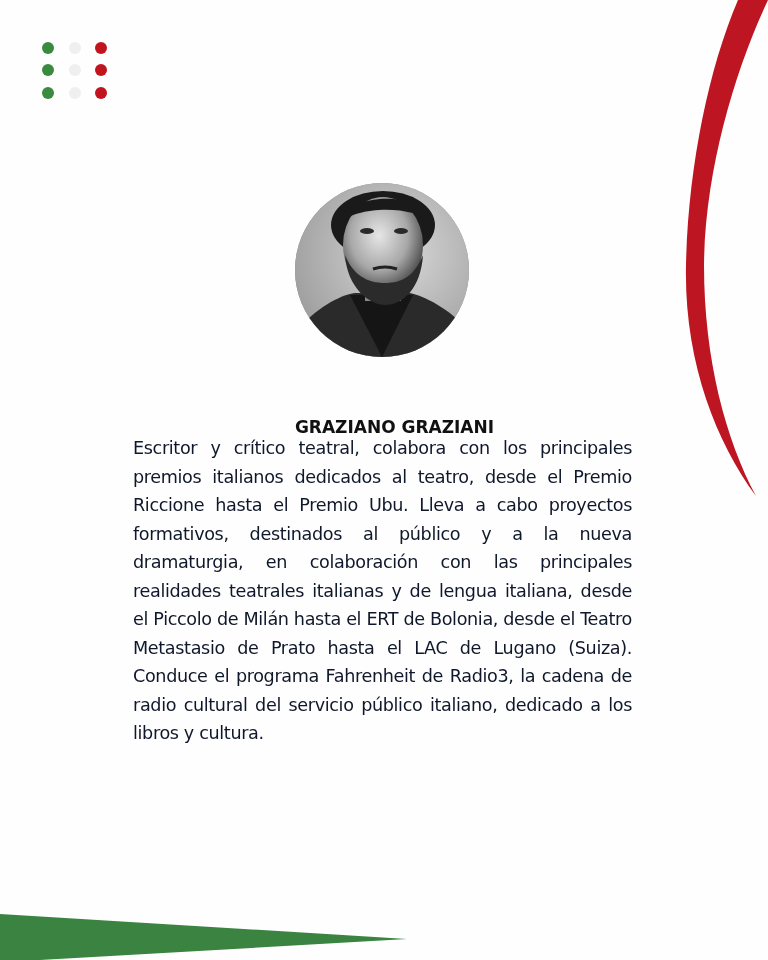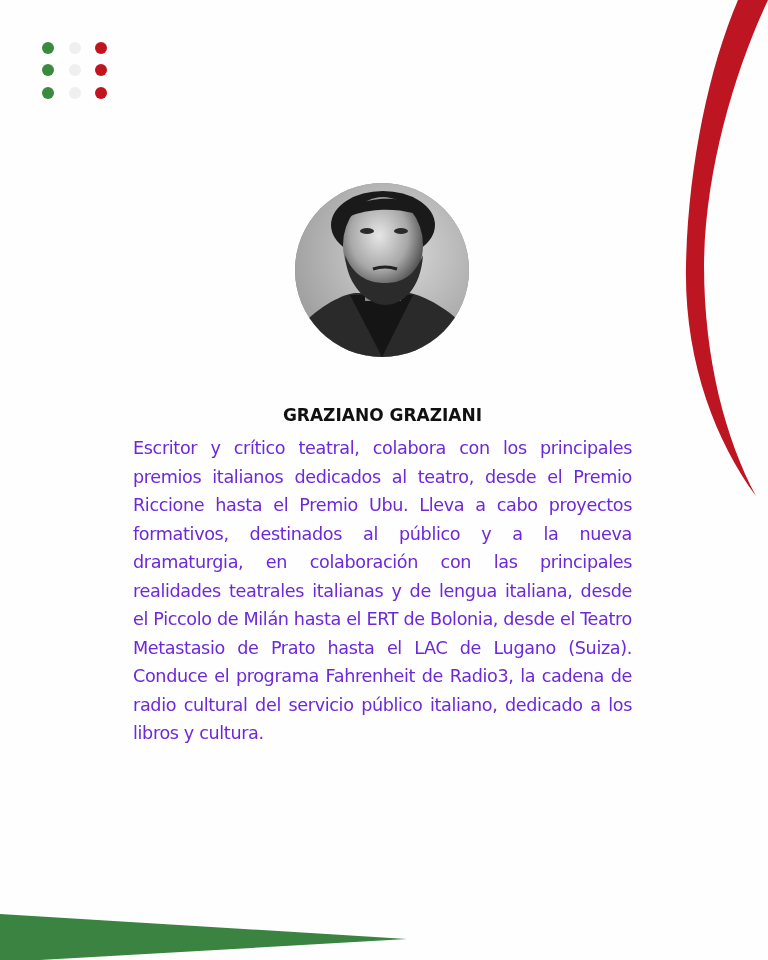--- a/index.html
+++ b/index.html
@@ -48,31 +48,31 @@
     .name {
       position: absolute;
       left: 133px;
       width: 499px;
       top: 405px;
       text-align: center;
       font-weight: bold;
       font-size: 17px;
       letter-spacing: 0px;
       color: #111111;
-      margin: 0;
+      margin: 12px;
     }
     .bio {
       position: absolute;
       left: 133px;
       width: 499px;
       top: 434px;
       margin: 0;
       font-size: 17.6px;
       line-height: 28.5px;
-      color: #6d28d9;
+      color: #0f172a;
       text-align: justify;
       letter-spacing: -0.35px;
       word-spacing: 0px;
     }
   </style>
 </head>
 <body>
 
 <div class="dots">
   <span class="dot" style="left:0;top:0;background:#3a8a3f"></span>

